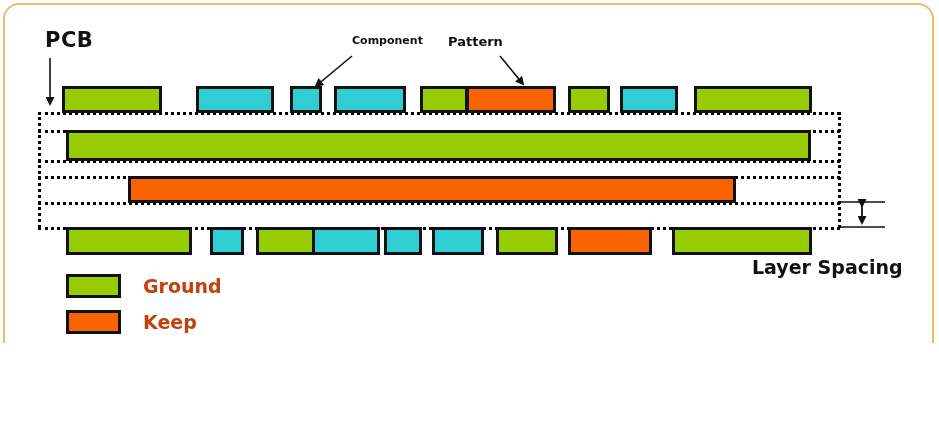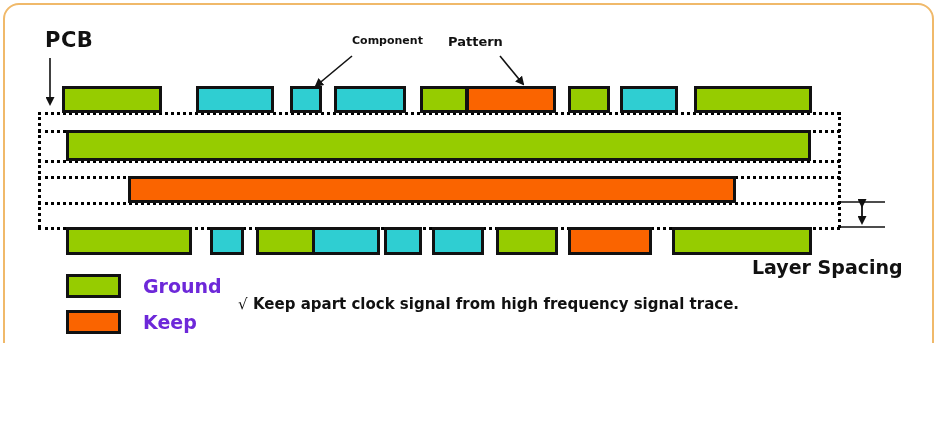--- a/index.html
+++ b/index.html
@@ -84,21 +84,21 @@
     height: 24px;
     border: 3px solid #111111;
     box-sizing: border-box;
     margin-right: 22px;
   }
   .legend-swatch.ground { background: #96cc00; }
   .legend-swatch.power  { background: #fa6400; }
   .legend-text {
     font-size: 19px;
     font-weight: bold;
-    color: #6d28d9;
+    color: #c2410c;
   }
 
   
   #rules {
     position: absolute;
     left: 238px;
     top: 294px;
     width: 640px;
   }
   #rules-title {
@@ -197,16 +197,15 @@
         <div class="legend-text">Ground</div>
       </div>
       <div class="legend-row">
         <div class="legend-swatch power"></div>
         <div class="legend-text">Keep</div>
       </div>
     </div>
 
   <div id="rules">
     <div id="rules-list">
-        <div class="rule-line"><span class="rule-check">√</span><span>Keep apart clock signal from high frequency signal trace.</span></div>
       </div>
   </div>
 </div>
 
 </body></html>

